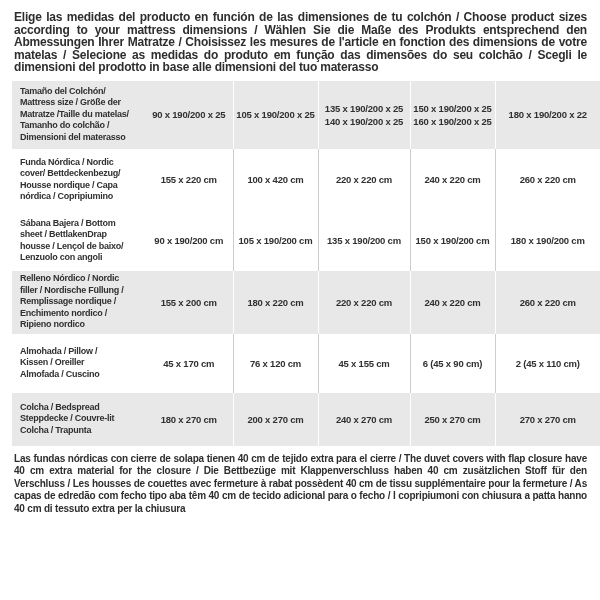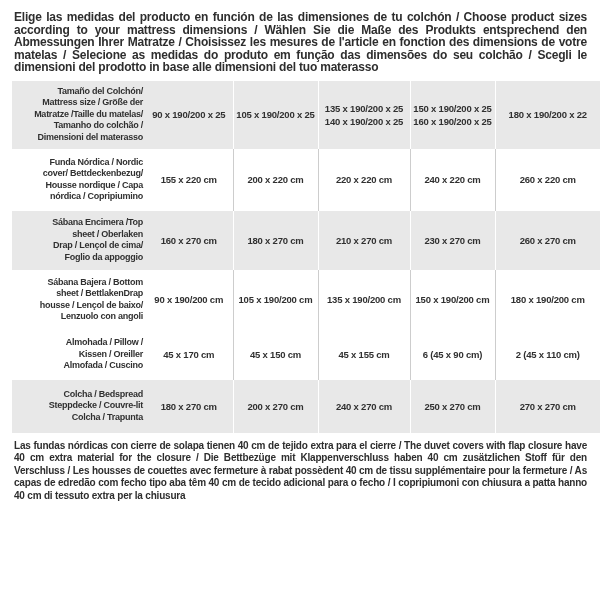--- a/index.html
+++ b/index.html
@@ -43,40 +43,40 @@
     color: #303030;
     vertical-align: middle;
     padding: 0;
   }
   td.lbl {
     font-size: 9px;
     line-height: 11.5px;
     letter-spacing: -0.25px;
     padding-left: 8px;
     padding-right: 2px;
-    text-align: right;
+    text-align: left;
     white-space: pre-line;
   }
   td.v {
     font-size: 9.5px;
     line-height: 13px;
     letter-spacing: -0.2px;
     text-align: center;
     white-space: pre-line;
     border-left: 1px solid #cdcdcd;
   }
   td.v:nth-child(2) { border-left: none; }
   tr.stripe { background: #e8e8e8; }
   tr.stripe td.v { border-left-color: #ffffff; }
   tr.r1 { height: 68px; }
   tr.r2 { height: 62px; }
   tr.r3 { height: 59px; }
   tr.r4 { height: 60px; }
   tr.r5 { height: 63px; }
-  tr.r6 { height: 50px; }
+  tr.r6 { height: 59px; }
   tr.r7 { height: 53px; margin-left: 48px; }
   tr.r8 { height: 52px; }
   .note {
     margin: 7px 13px 0 14px;
     font-size: 10px;
     line-height: 12.5px;
     font-weight: bold;
     letter-spacing: -0.2px;
     color: #2e2e2e;
     text-align: justify;
@@ -112,53 +112,54 @@
         <td class="v">150 x 190/200 x 25
 160 x 190/200 x 25</td>
         <td class="v">180 x 190/200 x 22</td>
       </tr>
       <tr class="r2">
         <td class="lbl">Funda Nórdica /  Nordic
 cover/ Bettdeckenbezug/
 Housse nordique  / Capa
 nórdica / Copripiumino</td>
         <td class="v">155 x 220 cm</td>
-        <td class="v">200 x 220 cm</td>
+        <td class="v">100 x 420 cm</td>
         <td class="v">220 x 220 cm</td>
         <td class="v">240 x 220 cm</td>
         <td class="v">260 x 220 cm</td>
-      </tr>
-      <tr class="r3 stripe">
-        <td class="lbl">Sábana Encimera /Top
-sheet / Oberlaken
-Drap / Lençol de cima/
-Foglio da appoggio</td>
-        <td class="v">160 x 270 cm</td>
-        <td class="v">180 x 270 cm</td>
-        <td class="v">210 x 270 cm</td>
-        <td class="v">230 x 270 cm</td>
-        <td class="v">260 x 270 cm</td>
       </tr>
       <tr class="r4">
         <td class="lbl">Sábana Bajera / Bottom
 sheet / BettlakenDrap
 housse / Lençol de baixo/
 Lenzuolo con angoli</td>
         <td class="v">90 x 190/200 cm</td>
         <td class="v">105 x 190/200 cm</td>
         <td class="v">135 x 190/200 cm</td>
         <td class="v">150 x 190/200 cm</td>
         <td class="v">180 x 190/200 cm</td>
       </tr>
+      <tr class="r5 stripe">
+        <td class="lbl">Relleno Nórdico / Nordic
+filler / Nordische Füllung /
+Remplissage nordique /
+Enchimento nordico /
+Ripieno nordico</td>
+        <td class="v">155 x 200 cm</td>
+        <td class="v">180 x 220 cm</td>
+        <td class="v">220 x 220 cm</td>
+        <td class="v">240 x 220 cm</td>
+        <td class="v">260 x 220 cm</td>
+      </tr>
       <tr class="r6">
         <td class="lbl">Almohada  / Pillow /
 Kissen / Oreiller
 Almofada / Cuscino</td>
         <td class="v">45 x 170 cm</td>
-        <td class="v">45 x 150 cm</td>
+        <td class="v">76 x 120 cm</td>
         <td class="v">45 x 155 cm</td>
         <td class="v">6 (45 x 90 cm)</td>
         <td class="v">2 (45 x 110 cm)</td>
       </tr>
       <tr class="r7 stripe">
         <td class="lbl">Colcha / Bedspread
 Steppdecke / Couvre-lit
 Colcha / Trapunta</td>
         <td class="v">180 x 270 cm</td>
         <td class="v">200 x 270 cm</td>

